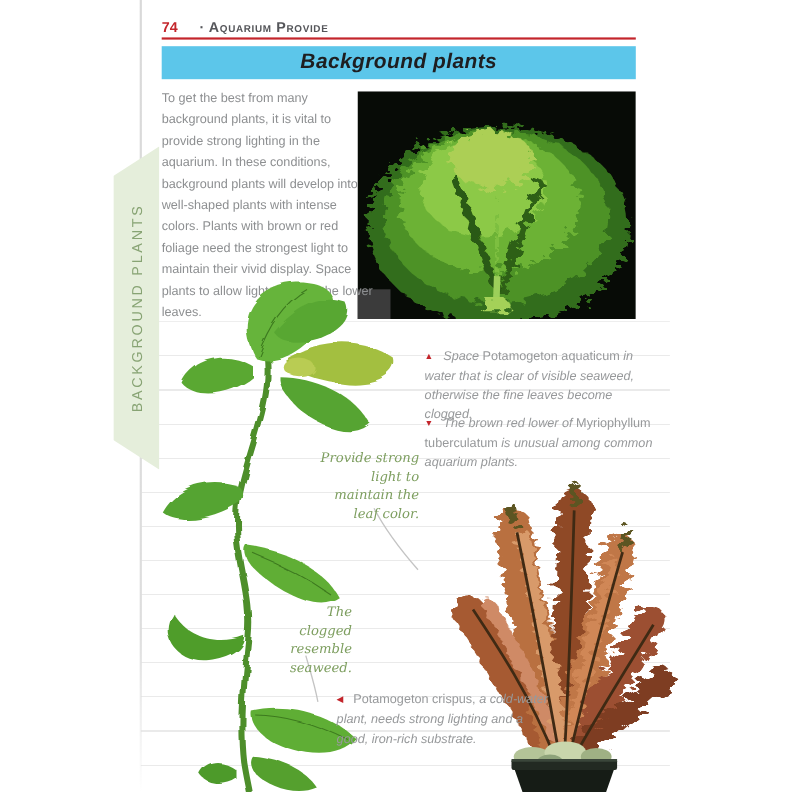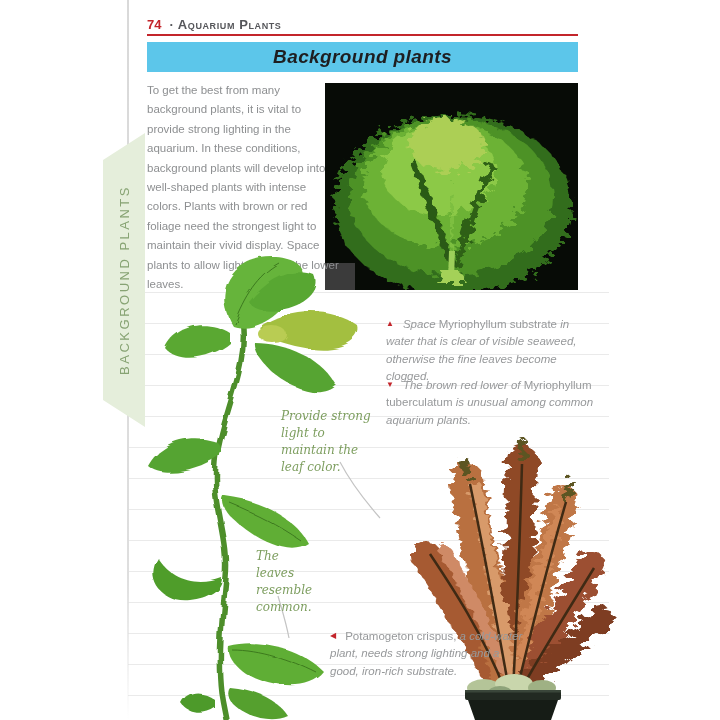--- a/index.html
+++ b/index.html
@@ -16,21 +16,21 @@
   .sidebar-tab{left:103px;top:133px;width:42px;height:294px;background:#e5eedb;z-index:2;
     clip-path:polygon(100% 0,100% 100%,0 calc(100% - 27px),0 27px);
     display:flex;align-items:center;justify-content:center;}
   .sidebar-tab span{
     writing-mode:vertical-rl;transform:rotate(180deg);
     font-size:13px;letter-spacing:2.5px;color:#87a373;white-space:nowrap;}
 
   
   .header{left:147px;top:17px;width:431px;height:17px;border-bottom:2px solid #c3252b;z-index:3;
     font-size:13px;font-weight:bold;color:#55565a;}
-  .header .num{color:#c3252b;margin-right:8px;}
+  .header .num{color:#c3252b;margin-right:20px;}
   .header .sep{margin-right:4px;color:#55565a;}
   .header .section{font-variant:small-caps;letter-spacing:.6px;}
 
   
   .banner{left:147px;top:42px;width:431px;height:30px;background:#5cc6ea;z-index:3;
     display:flex;align-items:center;justify-content:center;}
   .banner span{font-size:19px;font-weight:bold;font-style:italic;color:#1e1e20;letter-spacing:.4px;}
 
   
   .intro{left:147px;top:81px;width:192px;z-index:3;
@@ -42,46 +42,46 @@
 
   
   .photo{left:325px;top:83px;width:253px;height:207px;z-index:2;}
 
   
   .caption{font-size:11.5px;line-height:17.5px;font-style:italic;color:#97999b;z-index:4;}
   .caption .latin{font-style:normal;}
   .caption .marker{font-style:normal;color:#c3252b;font-size:8px;margin-right:9px;vertical-align:1.5px;}
   .caption-1{left:386px;top:315px;width:208px;}
   .caption-2{left:386px;top:376px;width:208px;}
-  .caption-3{left:306px;top:627px;width:198px;margin-left:24px;}
+  .caption-3{left:306px;top:627px;width:198px;}
 
   
   .annotation{font-family:"DejaVu Serif",cursive,serif;font-style:italic;
-    font-size:12px;line-height:17px;color:#7d9e5f;text-align:left;z-index:4;}
+    font-size:12px;line-height:17px;color:#7d9e5f;text-align:right;z-index:4;}
   .annotation-1{left:281px;top:408px;width:100px;}
   .annotation-2{left:256px;top:548px;width:64px;}
 
   
   .green-plant{left:130px;top:248px;width:235px;height:472px;z-index:3;}
   .red-plant{left:372px;top:422px;width:248px;height:298px;z-index:3;}
   .leader-lines{left:0;top:0;width:720px;height:720px;z-index:3;pointer-events:none;}
 </style>
 </head>
 <body>
 
 <div class="abs ruled-lines"></div>
 
 <div class="abs page-edge"></div>
 
 <div class="abs sidebar-tab">
   <span>BACKGROUND PLANTS</span>
 </div>
 
 <div class="abs header">
-  <span class="num">74</span><span class="sep">·</span><span class="section">Aquarium Plants</span>
+  <span class="num">74</span><span class="sep">·</span><span class="section">Aquarium Provide</span>
 </div>
 
 <div class="abs banner">
   <span>Background plants</span>
 </div>
 
 <div class="abs intro">To get the best from many background plants, it is vital to provide strong lighting in the aquarium. In these conditions, background plants will develop into well-shaped plants with intense colors. Plants with brown or red foliage need the strongest light to maintain their vivid display. Space plants to allow light to reach the lower leaves.</div>
 
 <svg class="abs photo" viewBox="0 0 253 207" xmlns="http://www.w3.org/2000/svg">
   <defs>
@@ -104,30 +104,30 @@
     <path d="M128,185 C112,140 100,110 88,78" stroke="#295a12" stroke-width="7" fill="none" filter="url(#feather)"></path>
     <path d="M130,185 C145,140 155,110 168,82" stroke="#2d6114" stroke-width="6" fill="none" filter="url(#feather)"></path>
     <path d="M126,190 C126,160 127,130 128,100" stroke="#7dbf3f" stroke-width="4" fill="none" filter="url(#feather2)"></path>
     <path d="M126,196 L127,168" stroke="#9ccf5a" stroke-width="6" fill="none"></path>
     <path d="M112,200 L142,200 L136,190 L118,190 Z" fill="#a4d158" filter="url(#feather)"></path>
   </g>
   <rect x="0" y="180" width="30" height="27" fill="#3b3b3b"></rect>
 </svg>
 
 <div class="abs caption caption-1">
-  <span class="marker">▲</span><span>Space </span><span class="latin">Myriophyllum substrate</span><span> in water that is clear of visible seaweed, otherwise the fine leaves become clogged.</span>
+  <span class="marker">▲</span><span>Space </span><span class="latin">Potamogeton aquaticum</span><span> in water that is clear of visible seaweed, otherwise the fine leaves become clogged.</span>
 </div>
 
 <div class="abs caption caption-2">
   <span class="marker">▼</span><span>The brown red lower of </span><span class="latin">Myriophyllum tuberculatum</span><span> is unusual among common aquarium plants.</span>
 </div>
 
 <div class="abs annotation annotation-1">Provide strong light to maintain the leaf color.</div>
 
-<div class="abs annotation annotation-2">The leaves resemble common.</div>
+<div class="abs annotation annotation-2">The clogged resemble seaweed.</div>
 
 <div class="abs caption caption-3">
   <span class="marker">◀</span><span class="latin">Potamogeton crispus,</span><span> a cold-water plant, needs strong lighting and a good, iron-rich substrate.</span>
 </div>
 
 <svg class="abs green-plant" viewBox="0 0 235 472" xmlns="http://www.w3.org/2000/svg">
   <defs>
     <filter id="wavy" x="-20%" y="-20%" width="140%" height="140%">
       <feTurbulence type="fractalNoise" baseFrequency="0.02 0.045" numOctaves="2" seed="4" result="n"></feTurbulence>
       <feDisplacementMap in="SourceGraphic" in2="n" scale="9"></feDisplacementMap>

